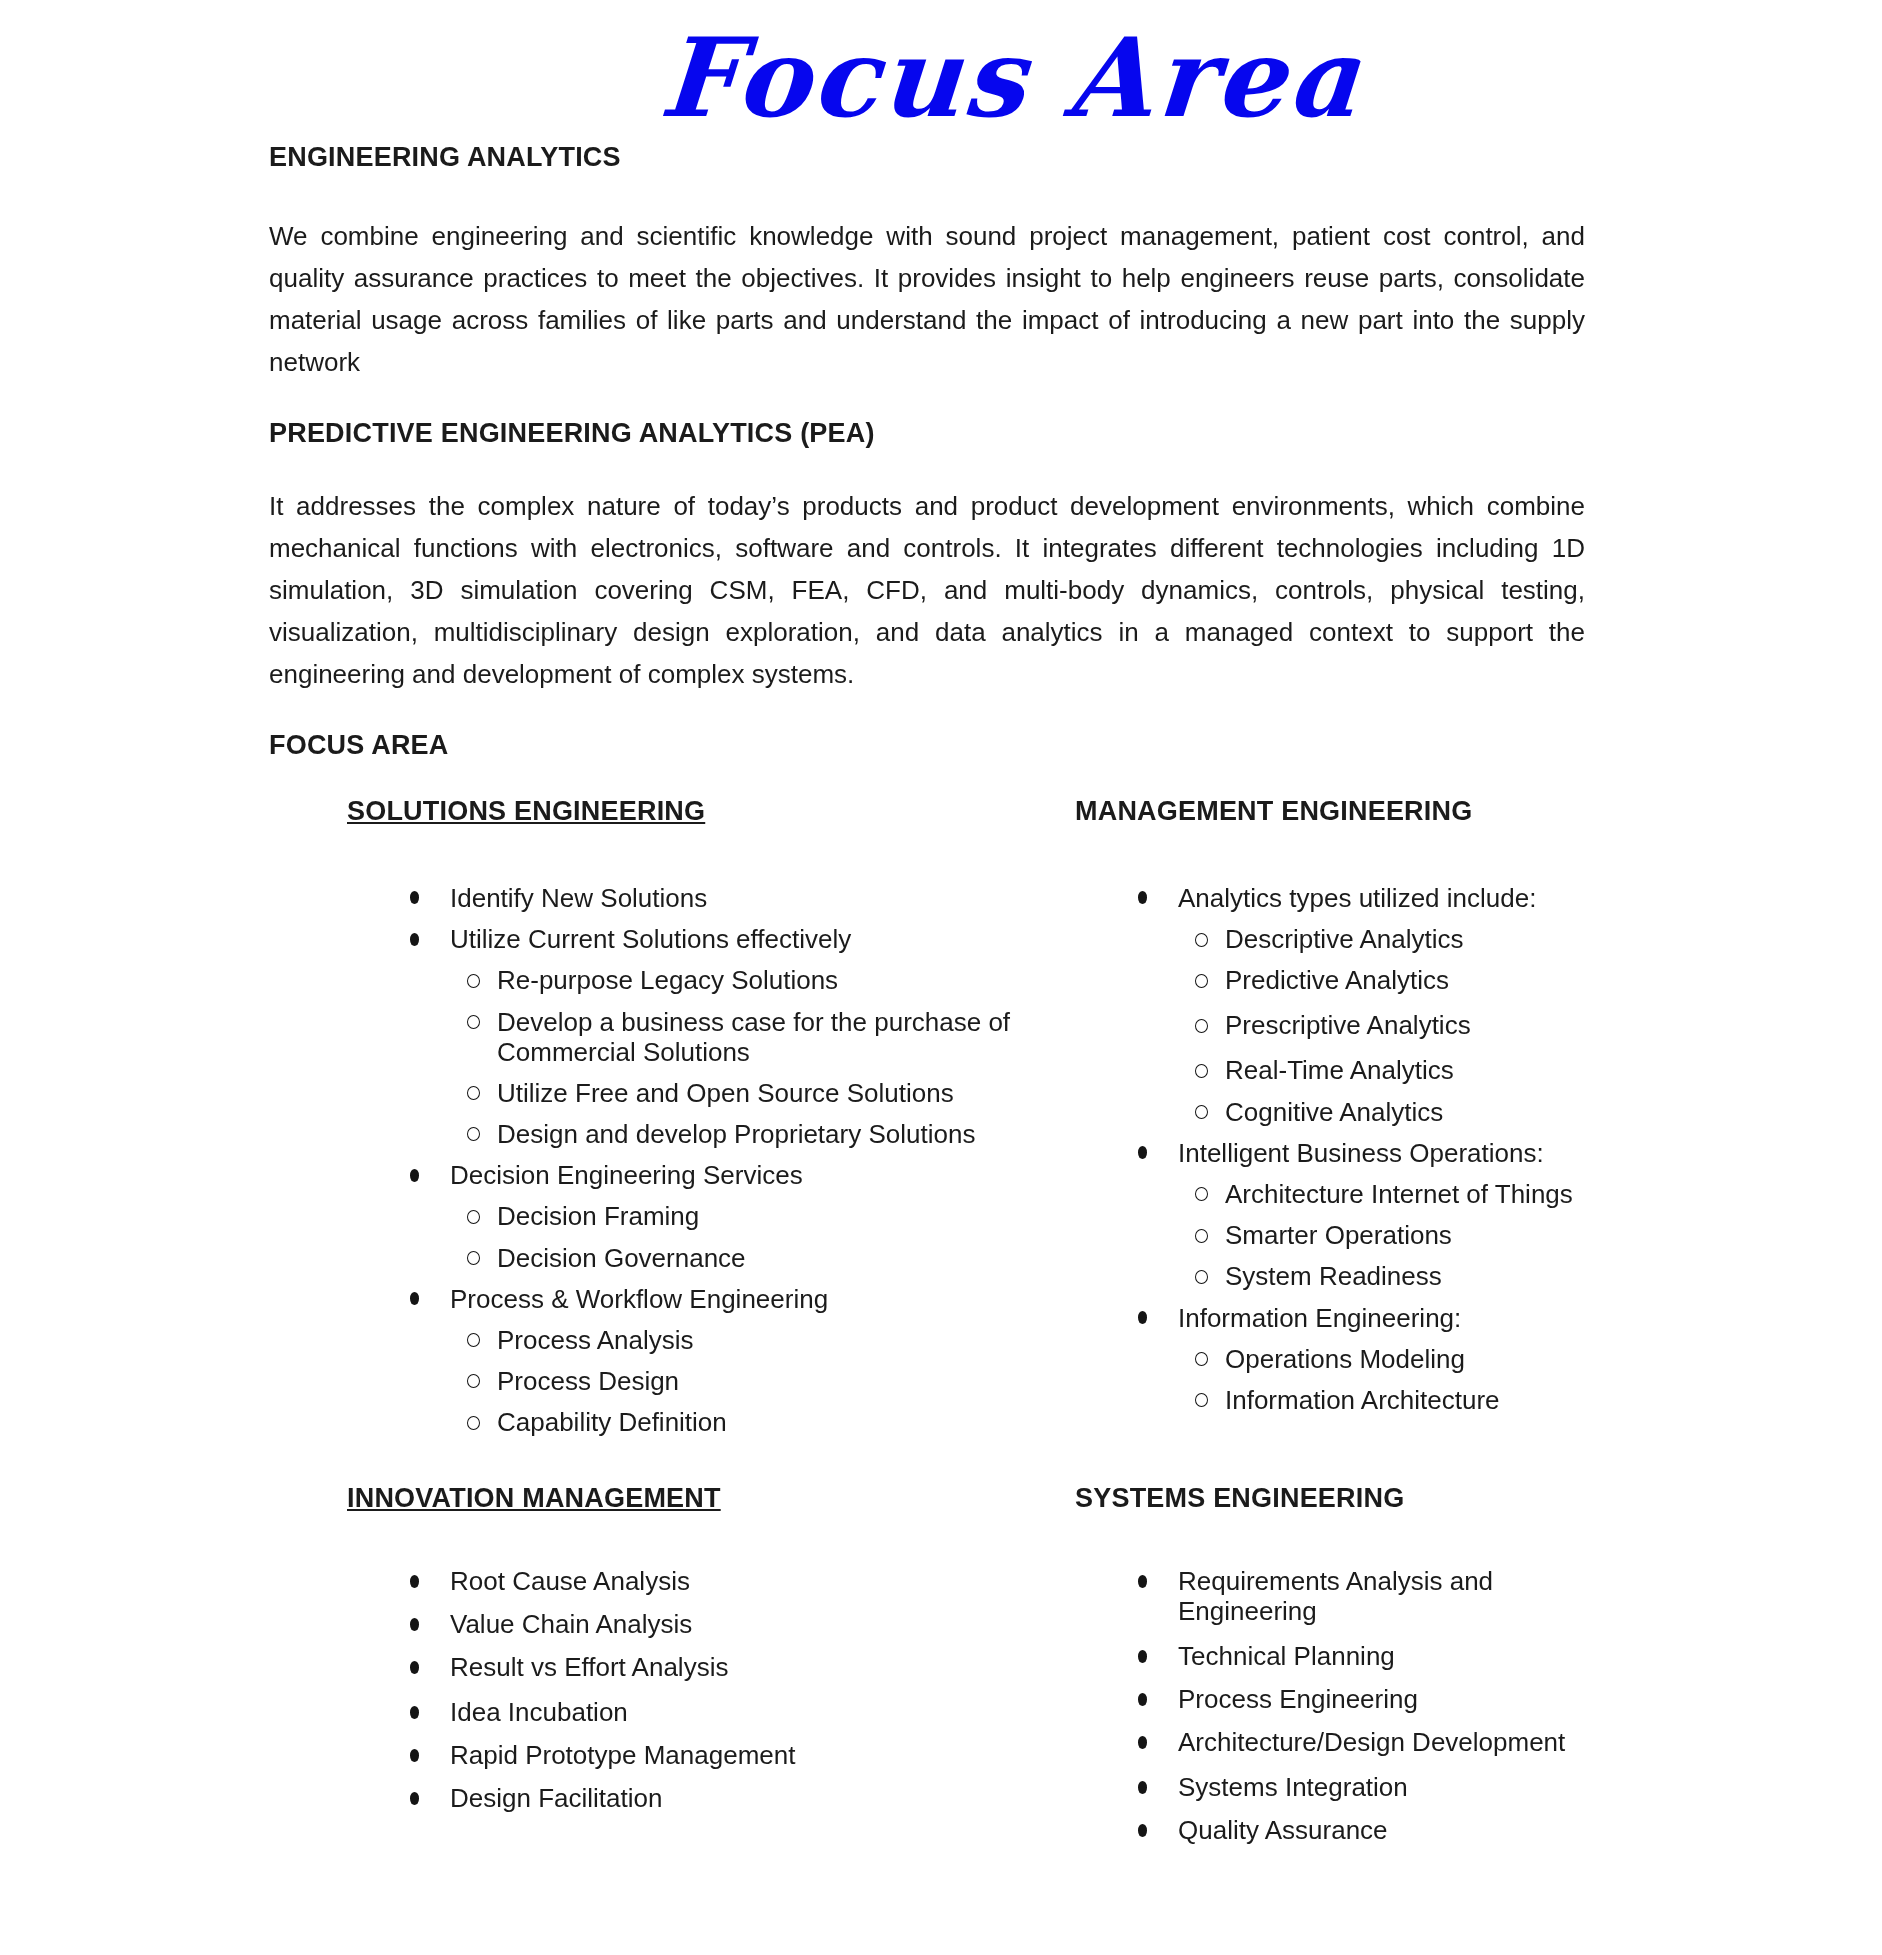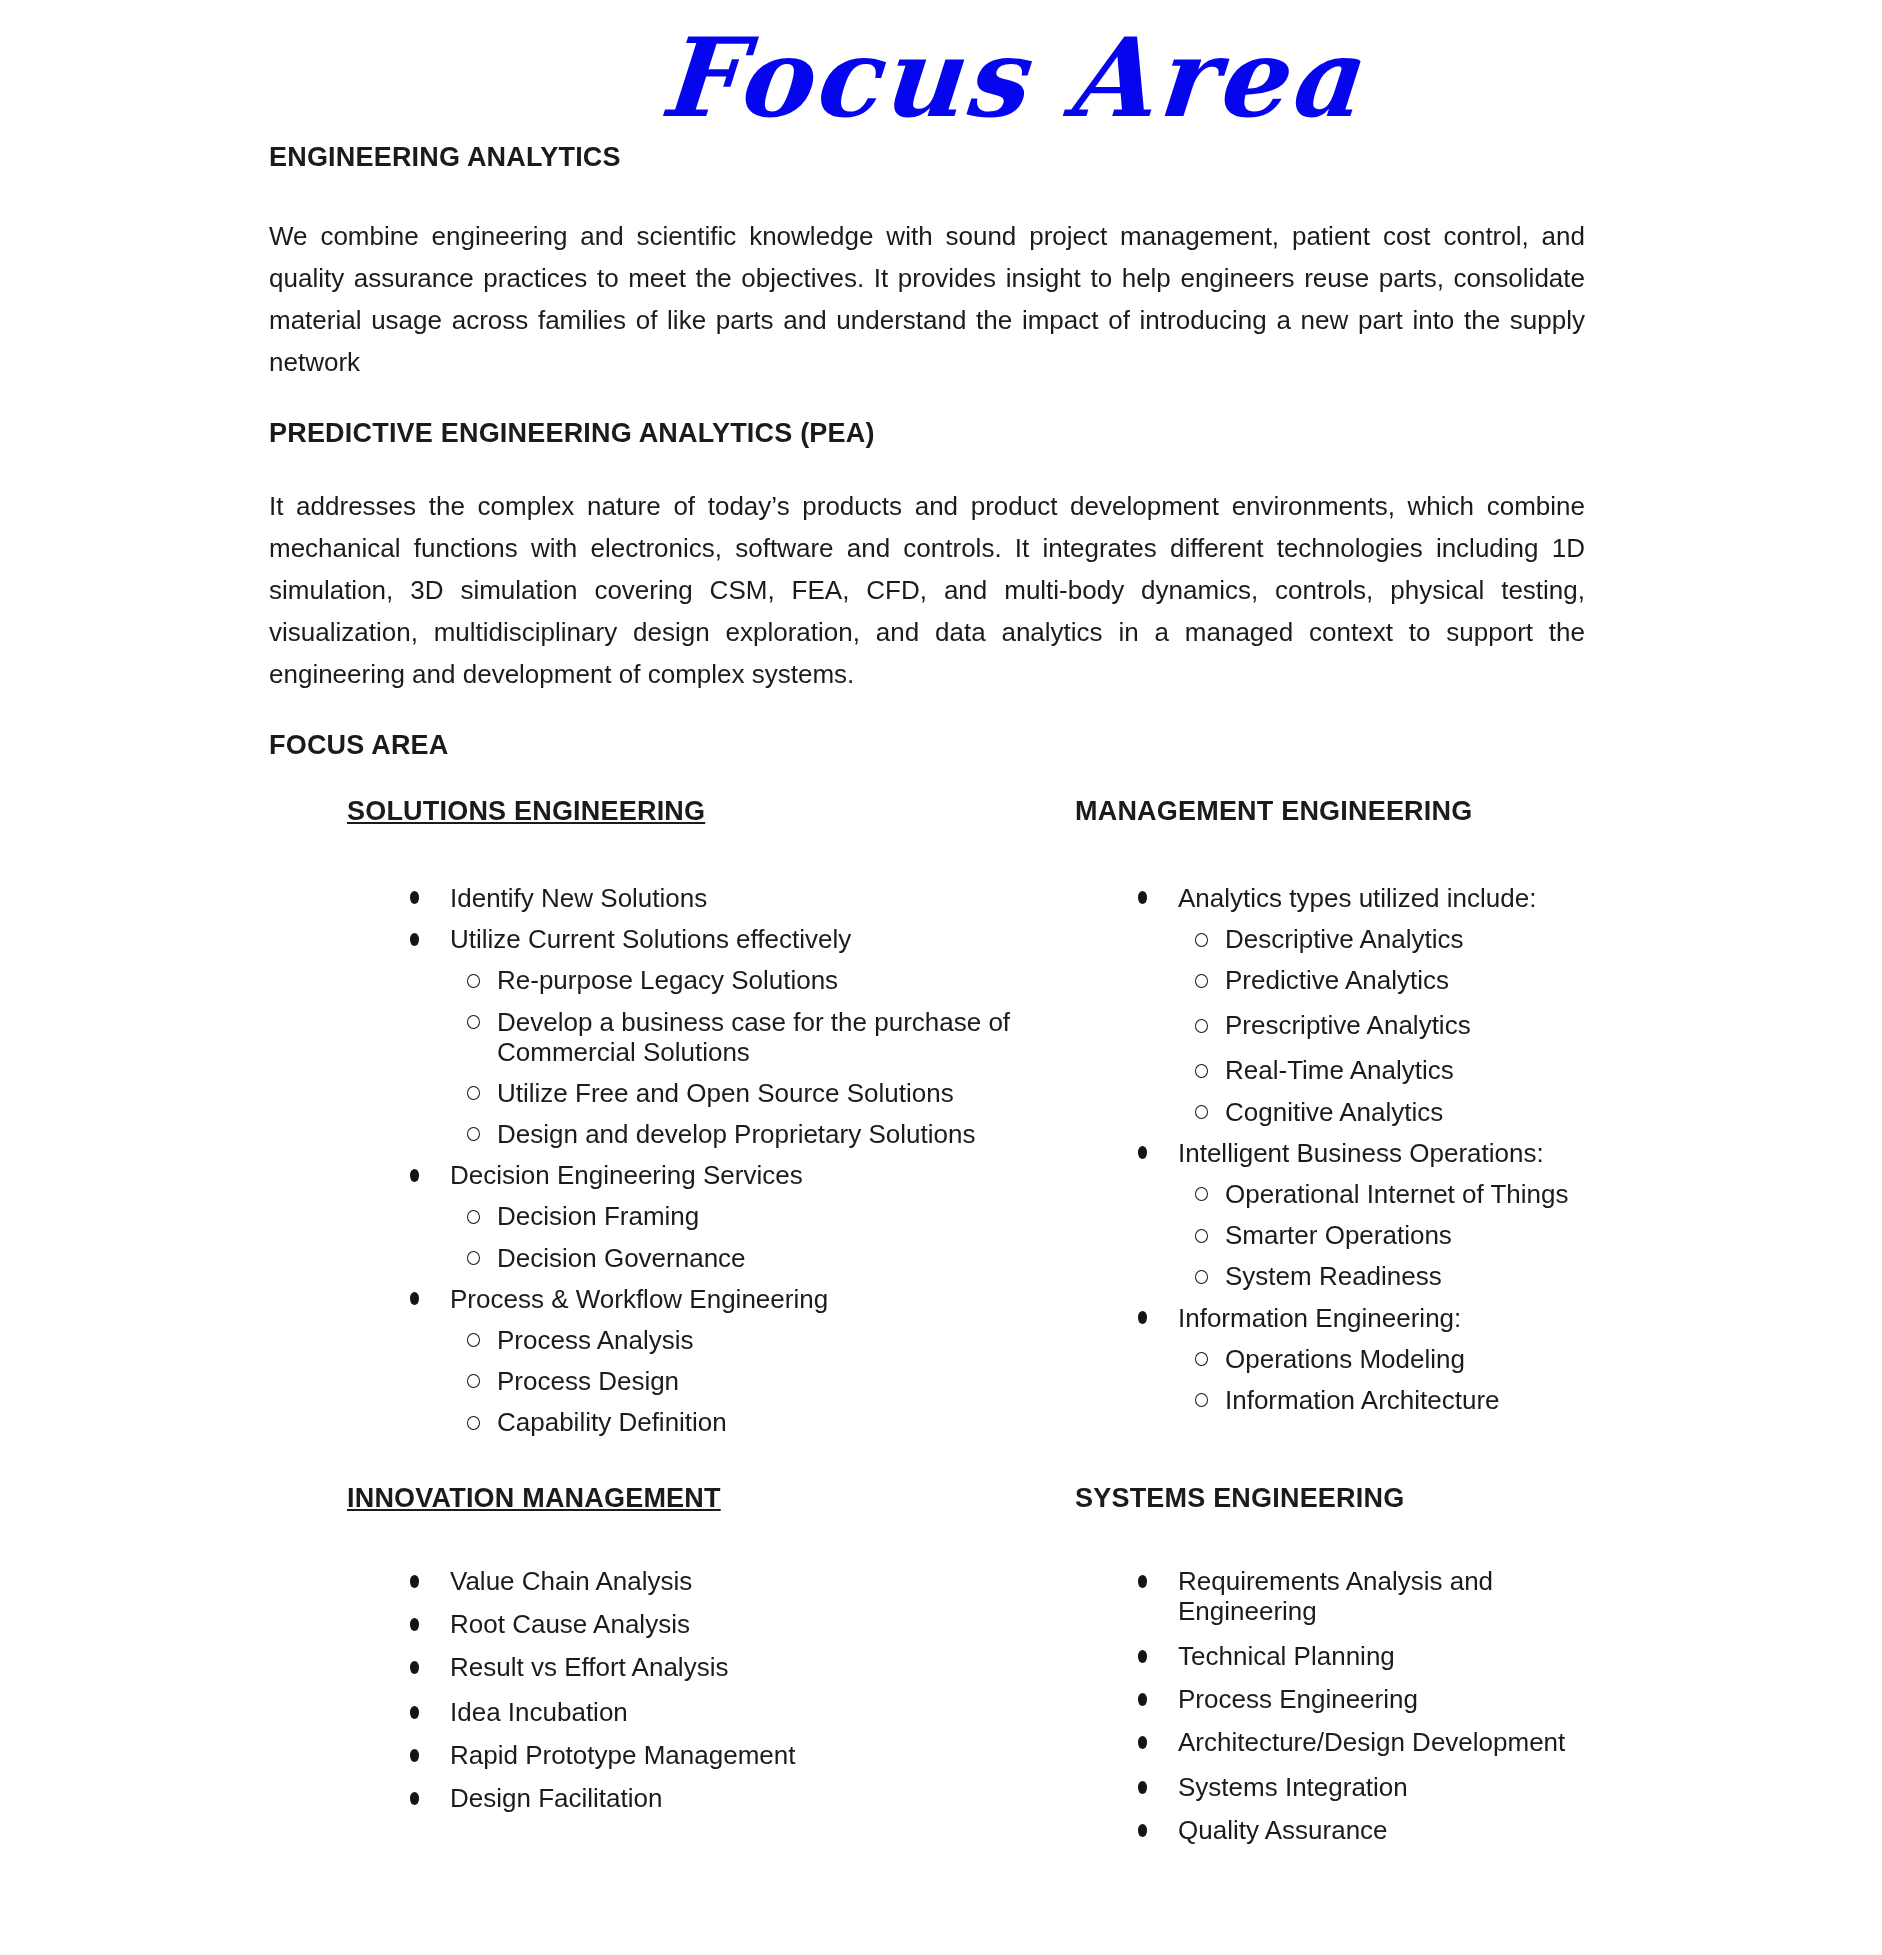--- a/index.html
+++ b/index.html
@@ -134,34 +134,34 @@
     <section class="cell cell-right cell-row1">
       <h3>MANAGEMENT ENGINEERING</h3>
       <ul class="bullets">
           <li class="lvl1"><span class="marker dot"></span><span class="li-text">Analytics types utilized include:</span></li>
           <li class="lvl2"><span class="marker circle"></span><span class="li-text">Descriptive Analytics</span></li>
           <li class="lvl2"><span class="marker circle"></span><span class="li-text">Predictive Analytics</span></li>
           <li class="lvl2 gap"><span class="marker circle"></span><span class="li-text">Prescriptive Analytics</span></li>
           <li class="lvl2 gap"><span class="marker circle"></span><span class="li-text">Real-Time Analytics</span></li>
           <li class="lvl2"><span class="marker circle"></span><span class="li-text">Cognitive Analytics</span></li>
           <li class="lvl1"><span class="marker dot"></span><span class="li-text">Intelligent Business Operations:</span></li>
-          <li class="lvl2"><span class="marker circle"></span><span class="li-text">Operational Internet of Things</span></li>
+          <li class="lvl2"><span class="marker circle"></span><span class="li-text">Architecture Internet of Things</span></li>
           <li class="lvl2"><span class="marker circle"></span><span class="li-text">Smarter Operations</span></li>
           <li class="lvl2"><span class="marker circle"></span><span class="li-text">System Readiness</span></li>
           <li class="lvl1"><span class="marker dot"></span><span class="li-text">Information Engineering:</span></li>
           <li class="lvl2"><span class="marker circle"></span><span class="li-text">Operations Modeling</span></li>
           <li class="lvl2"><span class="marker circle"></span><span class="li-text">Information Architecture</span></li>
         </ul>
     </section>
 
     <section class="cell cell-left cell-row2">
       <h3>INNOVATION MANAGEMENT</h3>
       <ul class="bullets spaced">
+          <li class="lvl1"><span class="marker dot"></span><span class="li-text">Root Cause Analysis</span></li>
           <li class="lvl1"><span class="marker dot"></span><span class="li-text">Value Chain Analysis</span></li>
-          <li class="lvl1"><span class="marker dot"></span><span class="li-text">Root Cause Analysis</span></li>
           <li class="lvl1"><span class="marker dot"></span><span class="li-text">Result vs Effort Analysis</span></li>
           <li class="lvl1 gap"><span class="marker dot"></span><span class="li-text">Idea Incubation</span></li>
           <li class="lvl1"><span class="marker dot"></span><span class="li-text">Rapid Prototype Management</span></li>
           <li class="lvl1"><span class="marker dot"></span><span class="li-text">Design Facilitation</span></li>
         </ul>
     </section>
 
     <section class="cell cell-right cell-row2">
       <h3>SYSTEMS ENGINEERING</h3>
       <ul class="bullets spaced">

